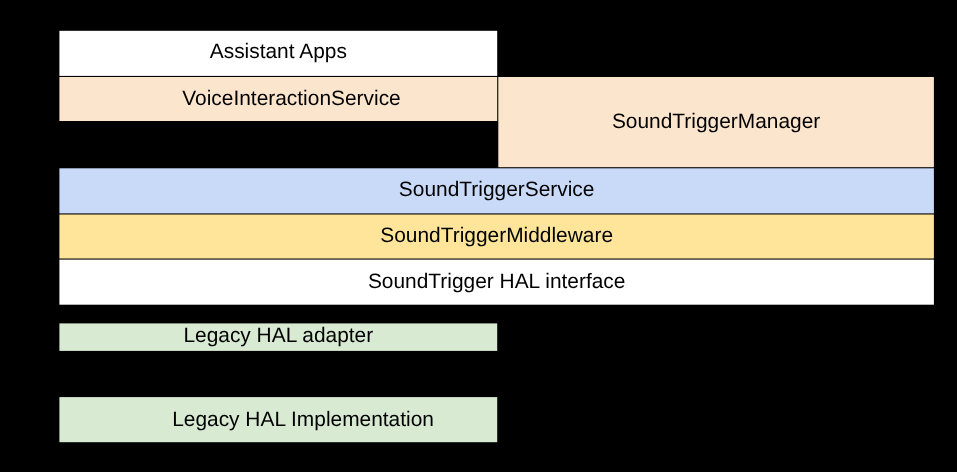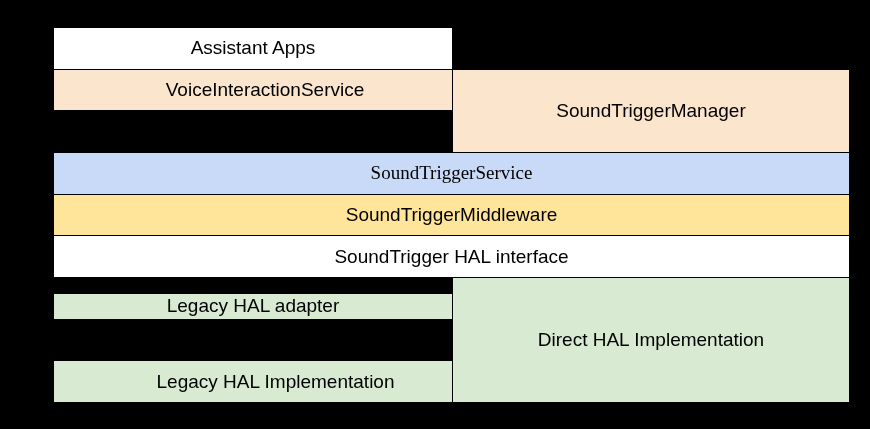--- a/index.html
+++ b/index.html
@@ -44,21 +44,21 @@
   .fill-blue   { background: var(--blue,   #c9daf8); }
   .fill-yellow { background: var(--yellow, #ffe599); }
   .fill-green  { background: var(--green,  #d9ead3); }
 
   
   .c-assistant      { grid-column: 1; grid-row: 1; }
   .c-non-assistant  { grid-column: 2; grid-row: 1; }
   .c-vis            { grid-column: 1; grid-row: 2; padding-left: 24px; }
   .c-stm-manager    { grid-column: 2; grid-row: 2 / span 2; }
   .c-vims           { grid-column: 1; grid-row: 3; }
-  .c-sts            { grid-column: 1 / span 2; grid-row: 4; font-family: Liberation Serif, serif; }
+  .c-sts            { grid-column: 1 / span 2; grid-row: 4; }
   .c-middleware     { grid-column: 1 / span 2; grid-row: 5; }
   .c-hal-interface  { grid-column: 1 / span 2; grid-row: 6; text-align: center; }
   .c-legacy-adapter { grid-column: 1; grid-row: 7; margin-top: 16px; }
   .c-direct-hal     { grid-column: 2; grid-row: 7 / span 3; }
   .c-legacy-iface   { grid-column: 1; grid-row: 8; }
   .c-legacy-impl    { grid-column: 1; grid-row: 9; padding-left: 45px; }
 </style>
 </head>
 <body>
 
@@ -74,19 +74,18 @@
 
 
     <div class="cell fill-blue c-sts">SoundTriggerService</div>
 
     <div class="cell fill-yellow c-middleware">SoundTriggerMiddleware</div>
 
     <div class="cell fill-white c-hal-interface">SoundTrigger HAL interface</div>
 
     <div class="cell fill-green c-legacy-adapter">Legacy HAL adapter</div>
 
-    <div class="cell fill-green c-direct-hal">Direct HAL Implementation</div>
 
 
     <div class="cell fill-green c-legacy-impl">Legacy HAL Implementation</div>
 
   </div>
 </div>
 
 </body></html>

